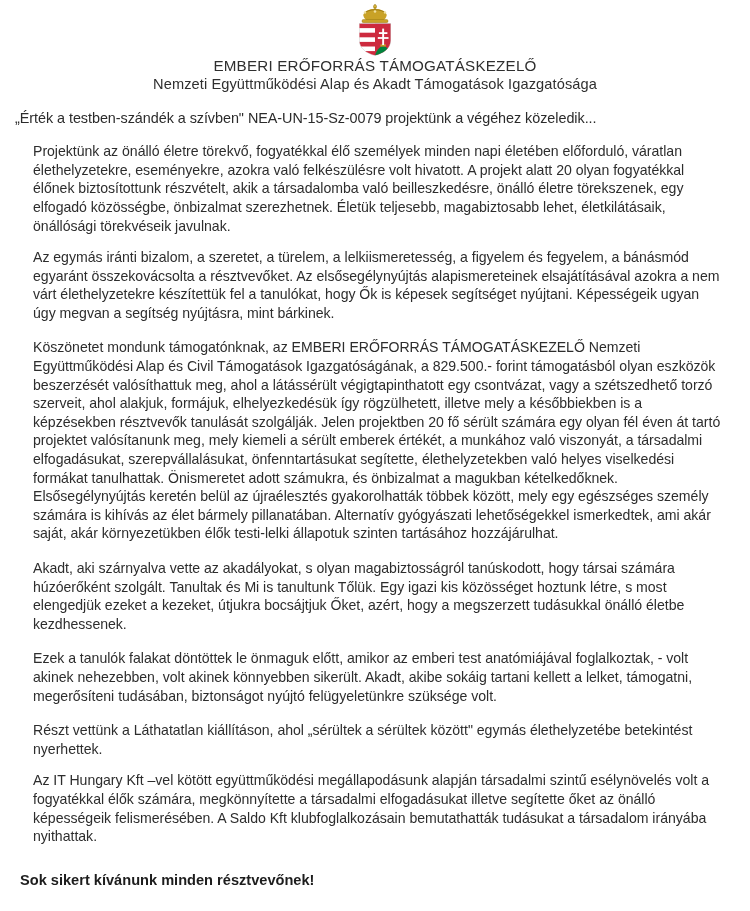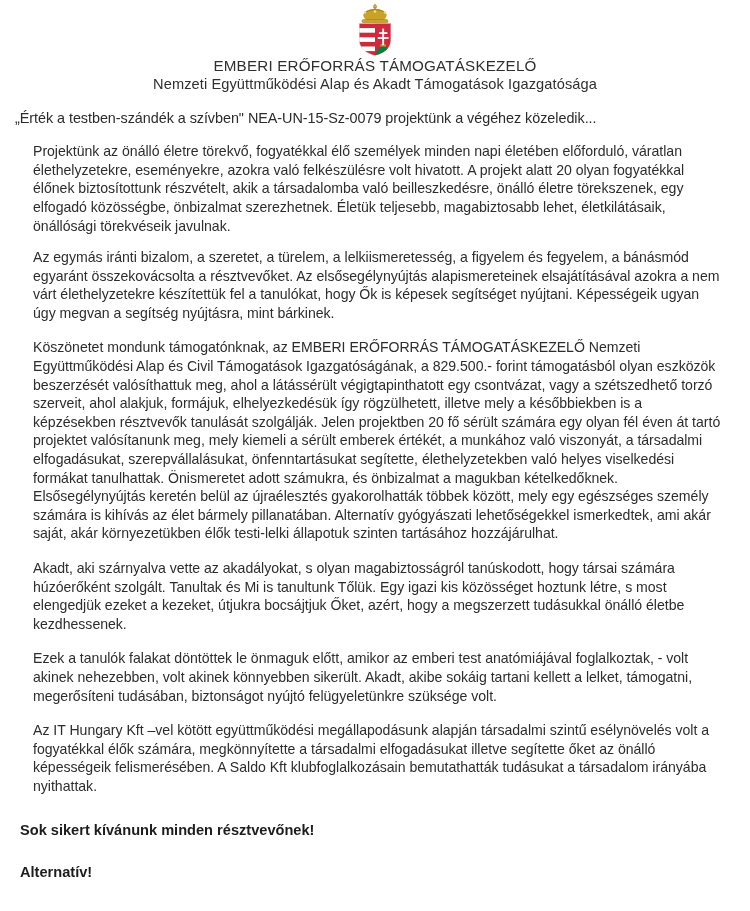--- a/index.html
+++ b/index.html
@@ -155,20 +155,21 @@
 
     <div class="para-block">
       <p class="para">Akadt, aki szárnyalva vette az akadályokat, s olyan magabiztosságról tanúskodott, hogy társai számára húzóerőként szolgált. Tanultak és Mi is tanultunk Tőlük. Egy igazi kis közösséget hoztunk létre, s most elengedjük ezeket a kezeket, útjukra bocsájtjuk Őket, azért, hogy a megszerzett tudásukkal önálló életbe kezdhessenek.</p>
     </div>
 
     <div class="para-block">
       <p class="para">Ezek a tanulók falakat döntöttek le önmaguk előtt, amikor az emberi test anatómiájával foglalkoztak, - volt akinek nehezebben, volt akinek könnyebben sikerült. Akadt, akibe sokáig tartani kellett a lelket, támogatni, megerősíteni tudásában, biztonságot nyújtó felügyeletünkre szüksége volt.</p>
     </div>
 
     <div class="para-block">
+      <p class="para">Részt vettünk a Láthatatlan kiállításon, ahol „sérültek a sérültek között" egymás élethelyzetébe betekintést nyerhettek.</p>
       <p class="para">Az IT Hungary Kft –vel kötött együttműködési megállapodásunk alapján társadalmi szintű esélynövelés volt a fogyatékkal élők számára, megkönnyítette a társadalmi elfogadásukat illetve segítette őket az önálló képességeik felismerésében. A Saldo Kft klubfoglalkozásain bemutathatták tudásukat a társadalom irányába nyithattak.</p>
     </div>
 
     <div class="closing">
       <div class="closing-line closing-1">Sok sikert kívánunk minden résztvevőnek!</div>
       <div class="closing-line closing-2">Alternatív!</div>
       <div class="closing-line closing-3">AEKE elnökség</div>
     </div>
 
   </div>

